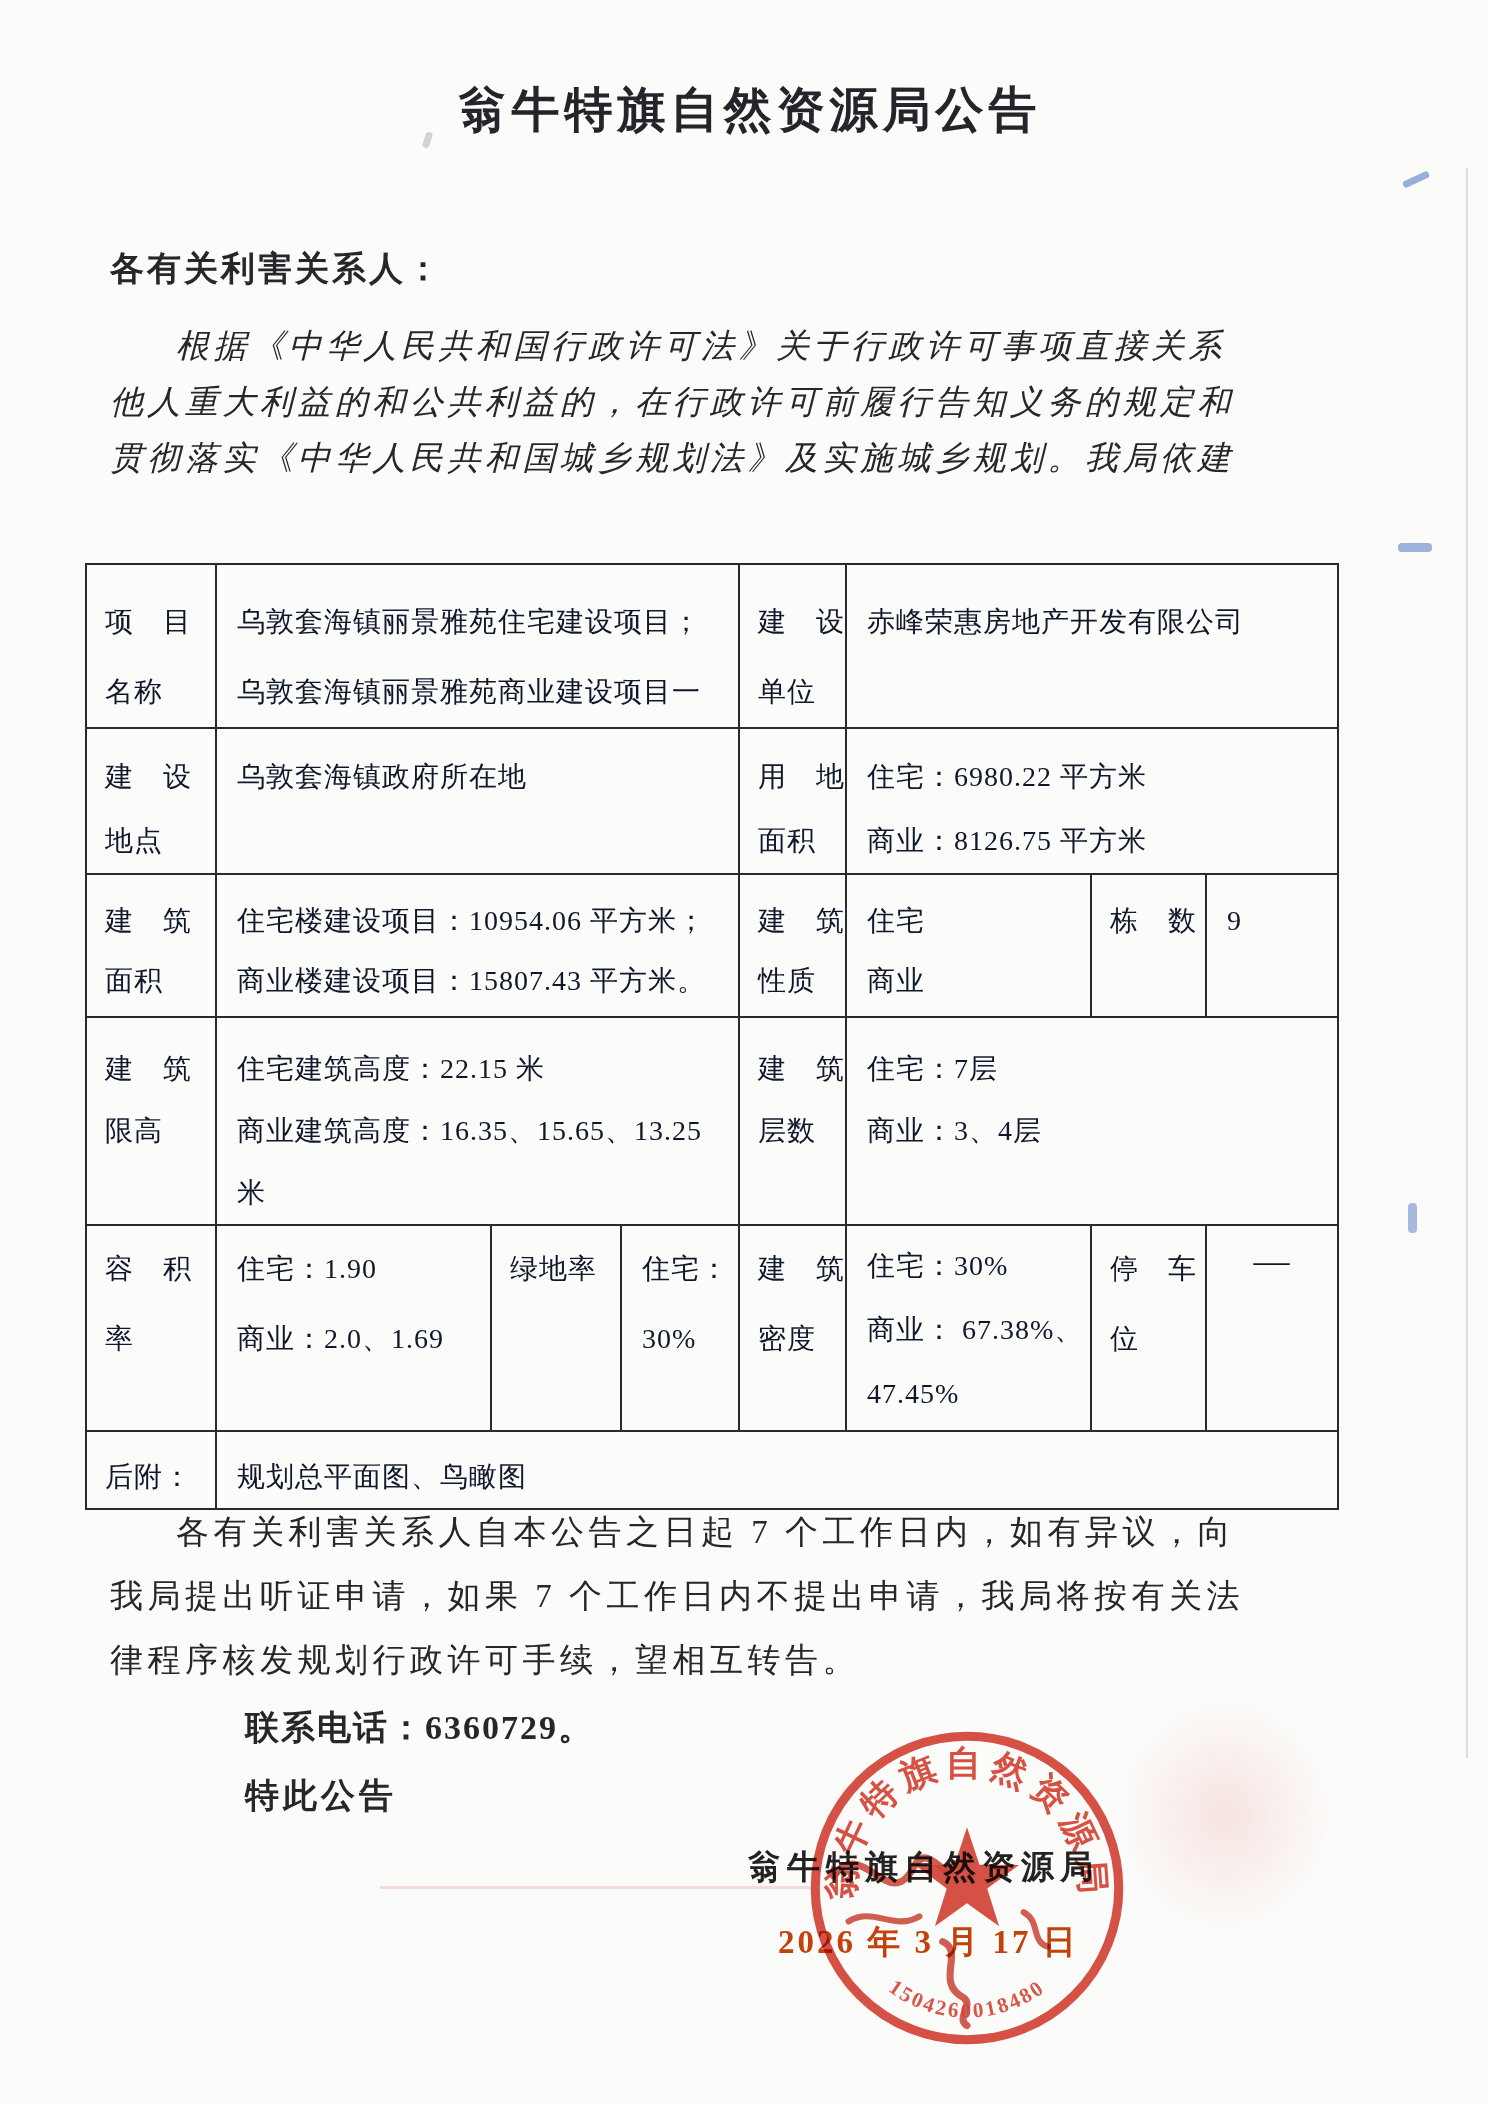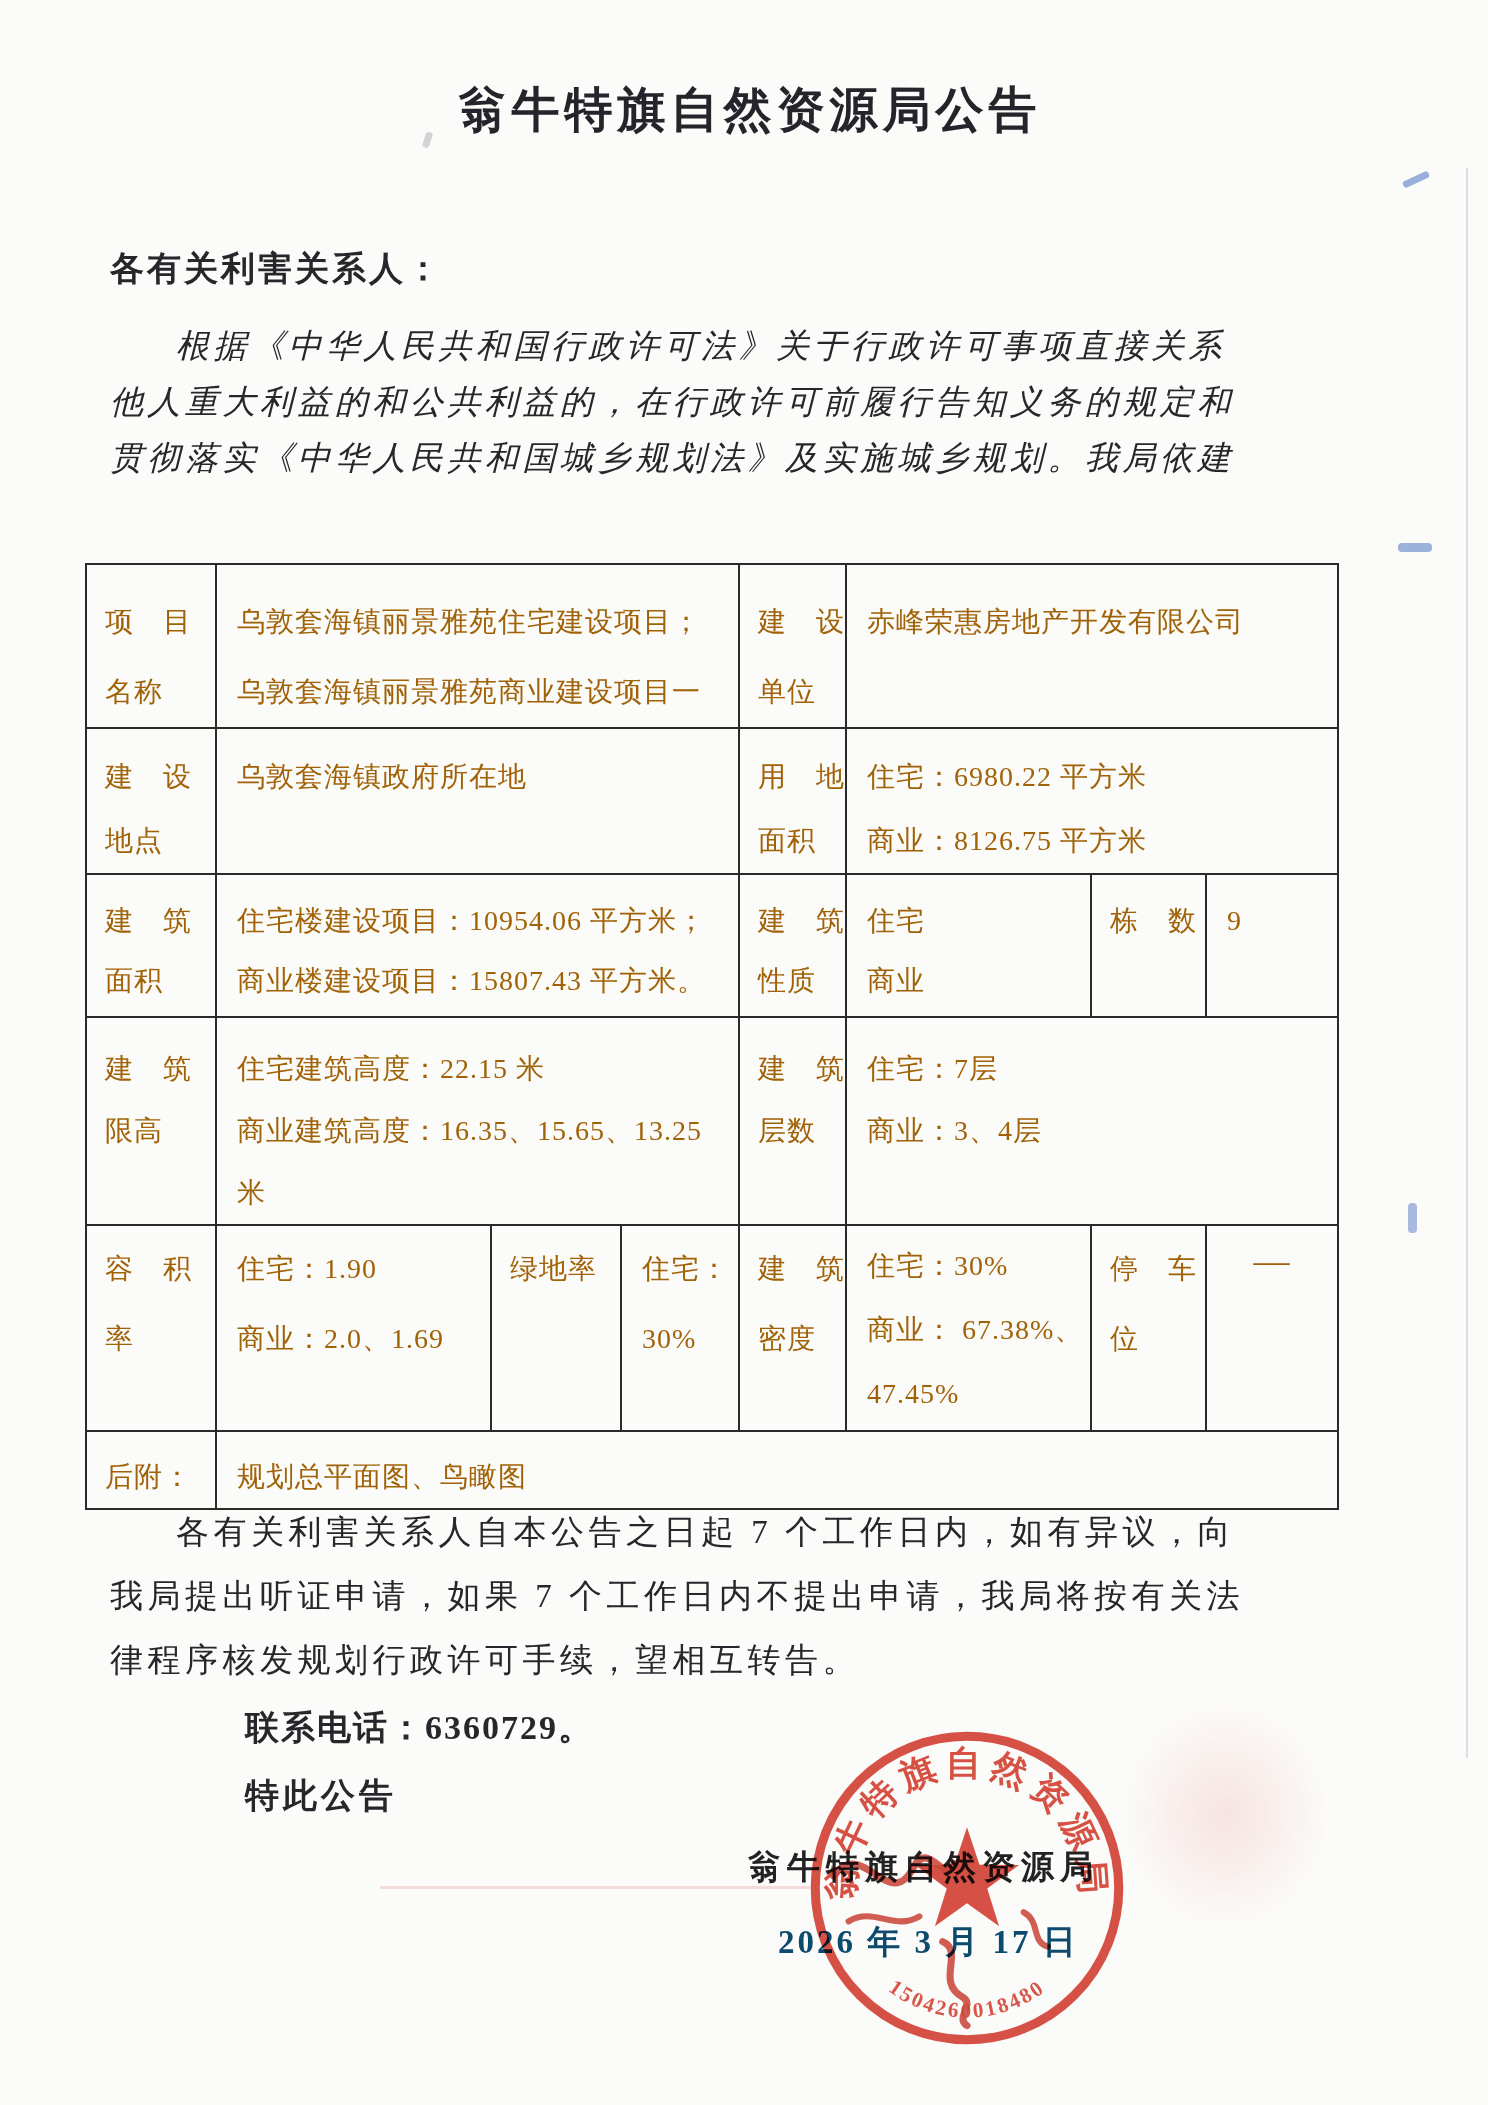--- a/index.html
+++ b/index.html
@@ -42,28 +42,28 @@
   .closing-note{
     top:1773px;left:245px;
     font-size:34px;font-weight:bold;letter-spacing:4px;
   }
   .signature{
     top:1845px;left:748px;
     font-size:33px;font-weight:bold;letter-spacing:6px;color:#222;
   }
   .issue-date{
     top:1920px;left:778px;
-    font-size:33px;font-weight:bold;letter-spacing:3px;color:#0c4a6e;
+    font-size:33px;font-weight:bold;letter-spacing:3px;color:#c2410c;
   }
   
   table.notice{
     position:absolute;top:563px;left:85px;
     border-collapse:collapse;table-layout:fixed;
     width:1252px;
-    font-size:28px;color:#a16207;
+    font-size:28px;color:#0f172a;
   }
   table.notice td{
     border:2px solid #2a2a2a;
     vertical-align:top;
     padding:0 6px 0 18px;
     overflow:hidden;
   }
   table.notice td.val{padding-left:20px;}
   table.notice td div{white-space:nowrap;letter-spacing:1px;}
   tr.r1{height:164px;} tr.r1 td{padding-top:22px;} tr.r1 td div{line-height:70px;}

